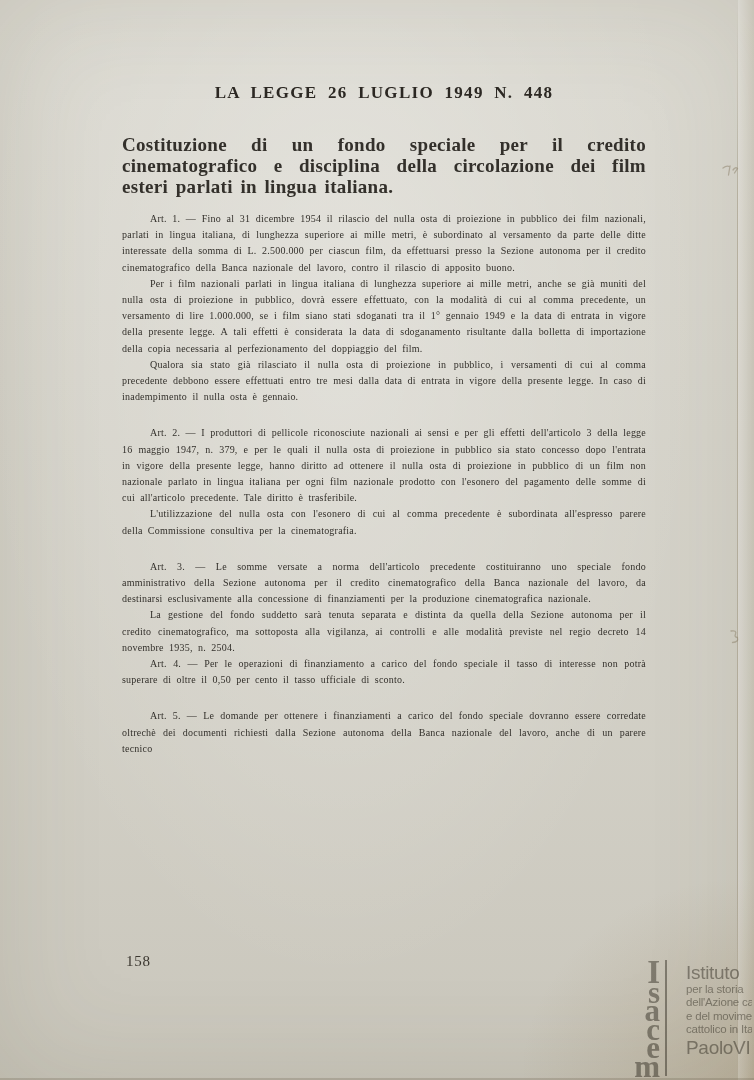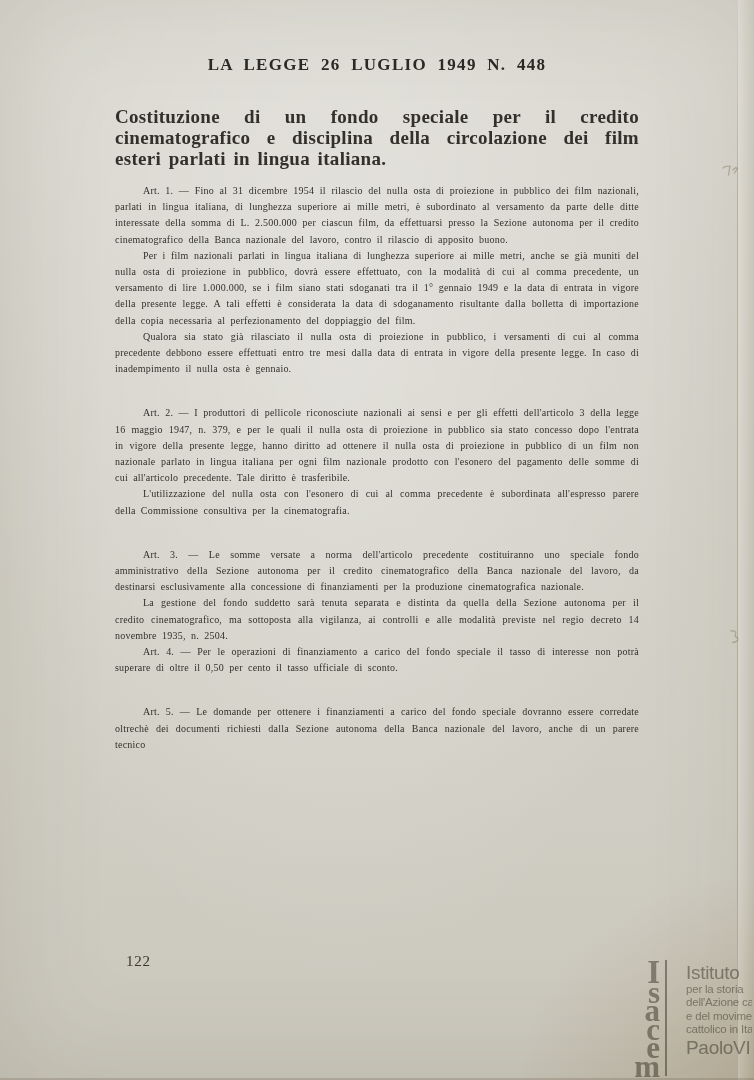--- a/index.html
+++ b/index.html
@@ -37,24 +37,24 @@
     background: rgba(120,110,88,.30); pointer-events: none;
   }
   .corner-shade {
     position: absolute; right: 0; bottom: 0; width: 230px; height: 200px;
     background: radial-gradient(ellipse at 100% 100%, rgba(148,126,86,.30), rgba(148,126,86,0) 72%);
     pointer-events: none;
   }
 
   .content {
     position: absolute;
-    left: 115px;
+    left: 122px;
     top: 0;
     width: 524px;
-    padding-top: 55px;
+    padding-top: 83px;
     color: var(--ink, #33302b);
   }
   .doc-title {
     margin: 0;
     font-size: 17px;
     font-weight: bold;
     text-align: center;
     letter-spacing: 1.3px;
     word-spacing: 5px;
     color: #2c2823;
@@ -70,21 +70,21 @@
   }
   .body-text {
     margin-top: 14px;
     font-size: 10px;
     line-height: 16.2px;
     text-align: justify;
     word-spacing: 2.6px;
     letter-spacing: .22px;
   }
   .para { margin: 0; text-indent: 28px; }
-  .para.gap { margin-top: 28px; }
+  .para.gap { margin-top: 20px; }
 
   .page-number {
     position: absolute;
     left: 126px;
     top: 953px;
     font-size: 15px;
     letter-spacing: .8px;
     color: #3a362f;
   }
 
@@ -143,21 +143,21 @@
       <p class="para">Qualora sia stato già rilasciato il nulla osta di proiezione in pubblico, i versamenti di cui al comma precedente debbono essere effettuati entro tre mesi dalla data di entrata in vigore della presente legge. In caso di inadempimento il nulla osta è gennaio.</p>
       <p class="para gap">Art. 2. — I produttori di pellicole riconosciute nazionali ai sensi e per gli effetti dell'articolo 3 della legge 16 maggio 1947, n. 379, e per le quali il nulla osta di proiezione in pubblico sia stato concesso dopo l'entrata in vigore della presente legge, hanno diritto ad ottenere il nulla osta di proiezione in pubblico di un film non nazionale parlato in lingua italiana per ogni film nazionale prodotto con l'esonero del pagamento delle somme di cui all'articolo precedente. Tale diritto è trasferibile.</p>
       <p class="para">L'utilizzazione del nulla osta con l'esonero di cui al comma precedente è subordinata all'espresso parere della Commissione consultiva per la cinematografia.</p>
       <p class="para gap">Art. 3. — Le somme versate a norma dell'articolo precedente costituiranno uno speciale fondo amministrativo della Sezione autonoma per il credito cinematografico della Banca nazionale del lavoro, da destinarsi esclusivamente alla concessione di finanziamenti per la produzione cinematografica nazionale.</p>
       <p class="para">La gestione del fondo suddetto sarà tenuta separata e distinta da quella della Sezione autonoma per il credito cinematografico, ma sottoposta alla vigilanza, ai controlli e alle modalità previste nel regio decreto 14 novembre 1935, n. 2504.</p>
       <p class="para">Art. 4. — Per le operazioni di finanziamento a carico del fondo speciale il tasso di interesse non potrà superare di oltre il 0,50 per cento il tasso ufficiale di sconto.</p>
       <p class="para gap">Art. 5. — Le domande per ottenere i finanziamenti a carico del fondo speciale dovranno essere corredate oltrechè dei documenti richiesti dalla Sezione autonoma della Banca nazionale del lavoro, anche di un parere tecnico</p>
     </div>
   </div>
 
-  <div class="page-number">122</div>
+  <div class="page-number">158</div>
 
   <span class="pencil-mark mark-top">
     <svg width="20" height="15" viewBox="0 0 20 15">
       <path d="M3 5 Q7 2 10 4 M10 3 L8.5 12 M13 7 Q15.5 3.5 17.5 5.5 L14.5 10"></path>
     </svg>
   </span>
   <span class="pencil-mark mark-mid">
     <svg width="13" height="17" viewBox="0 0 13 17">
       <path d="M3 3 Q9 2 7.5 6 Q6 9 9.5 9.5 Q11 14 4.5 14.5"></path>
     </svg>

